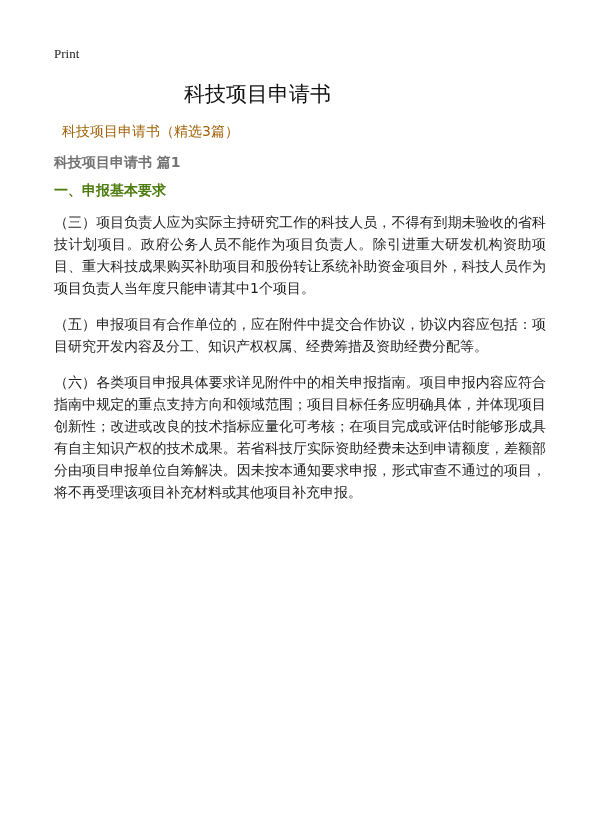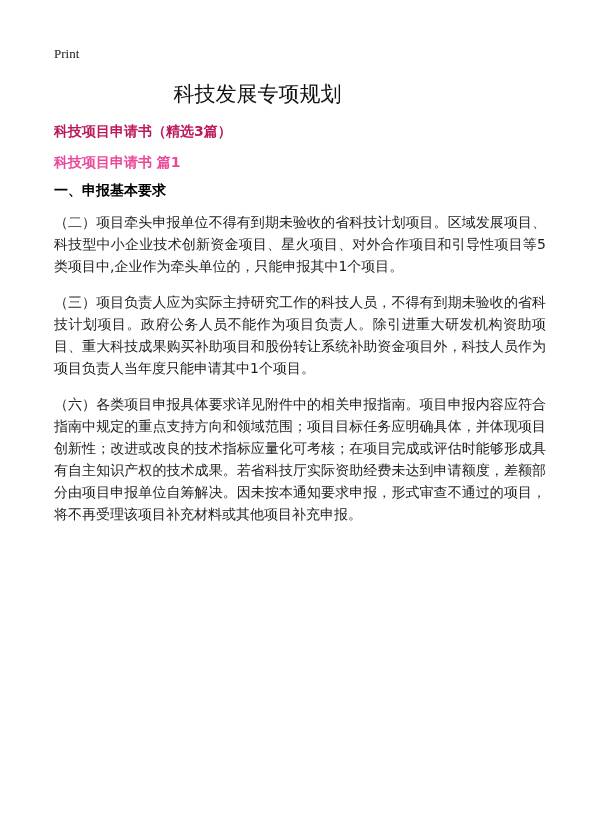--- a/index.html
+++ b/index.html
@@ -15,36 +15,36 @@
       font-size: 13px; color: #222;
     }
     .doc-title {
       position: absolute; left: 0; right: 0; top: 80px;
       text-align: center; font-size: 21px; font-weight: normal; margin: 0;
       color: #111;
     }
     .content {
       position: absolute; left: 54px; top: 120px; width: 492px;
     }
-    .subtitle { font-size: 14px; line-height: 22px; margin: 0 0 9px 0; color: #be185d; font-weight: bold; }
-    .part-heading { font-size: 14px; font-weight: bold; line-height: 22px; margin: 0 0 6px 0; color: #ec4899; }
+    .subtitle { font-size: 14px; line-height: 22px; margin: 0 0 9px 8px; color: #a16207; }
+    .part-heading { font-size: 14px; font-weight: bold; line-height: 22px; margin: 0 0 6px 0; color: #737373; }
     .para {
       font-size: 14px; line-height: 22px; margin: 0 0 14px 0;
       text-align: justify; color: #1e1e1e;
     }
-    .section-heading { font-size: 14px; font-weight: bold; line-height: 22px; margin: 0 0 10px 0; color: #000000; }
+    .section-heading { font-size: 14px; font-weight: bold; line-height: 22px; margin: 0 0 10px 0; color: #4d7c0f; }
   </style>
 </head>
 <body>
 
 <div class="page">
   <div class="print-label">Print</div>
-  <h1 class="doc-title">科技发展专项规划</h1>
+  <h1 class="doc-title">科技项目申请书</h1>
 
   <div class="content">
     <p class="subtitle">科技项目申请书（精选3篇）</p>
     <p class="part-heading">科技项目申请书 篇1</p>
     <p class="section-heading">一、申报基本要求</p>
-    <p class="para">（二）项目牵头申报单位不得有到期未验收的省科技计划项目。区域发展项目、科技型中小企业技术创新资金项目、星火项目、对外合作项目和引导性项目等5类项目中,企业作为牵头单位的，只能申报其中1个项目。</p>
     <p class="para">（三）项目负责人应为实际主持研究工作的科技人员，不得有到期未验收的省科技计划项目。政府公务人员不能作为项目负责人。除引进重大研发机构资助项目、重大科技成果购买补助项目和股份转让系统补助资金项目外，科技人员作为项目负责人当年度只能申请其中1个项目。</p>
+    <p class="para">（五）申报项目有合作单位的，应在附件中提交合作协议，协议内容应包括：项目研究开发内容及分工、知识产权权属、经费筹措及资助经费分配等。</p>
     <p class="para">（六）各类项目申报具体要求详见附件中的相关申报指南。项目申报内容应符合指南中规定的重点支持方向和领域范围；项目目标任务应明确具体，并体现项目创新性；改进或改良的技术指标应量化可考核；在项目完成或评估时能够形成具有自主知识产权的技术成果。若省科技厅实际资助经费未达到申请额度，差额部分由项目申报单位自筹解决。因未按本通知要求申报，形式审查不通过的项目，将不再受理该项目补充材料或其他项目补充申报。</p>
   </div>
 </div>
 
 </body></html>

